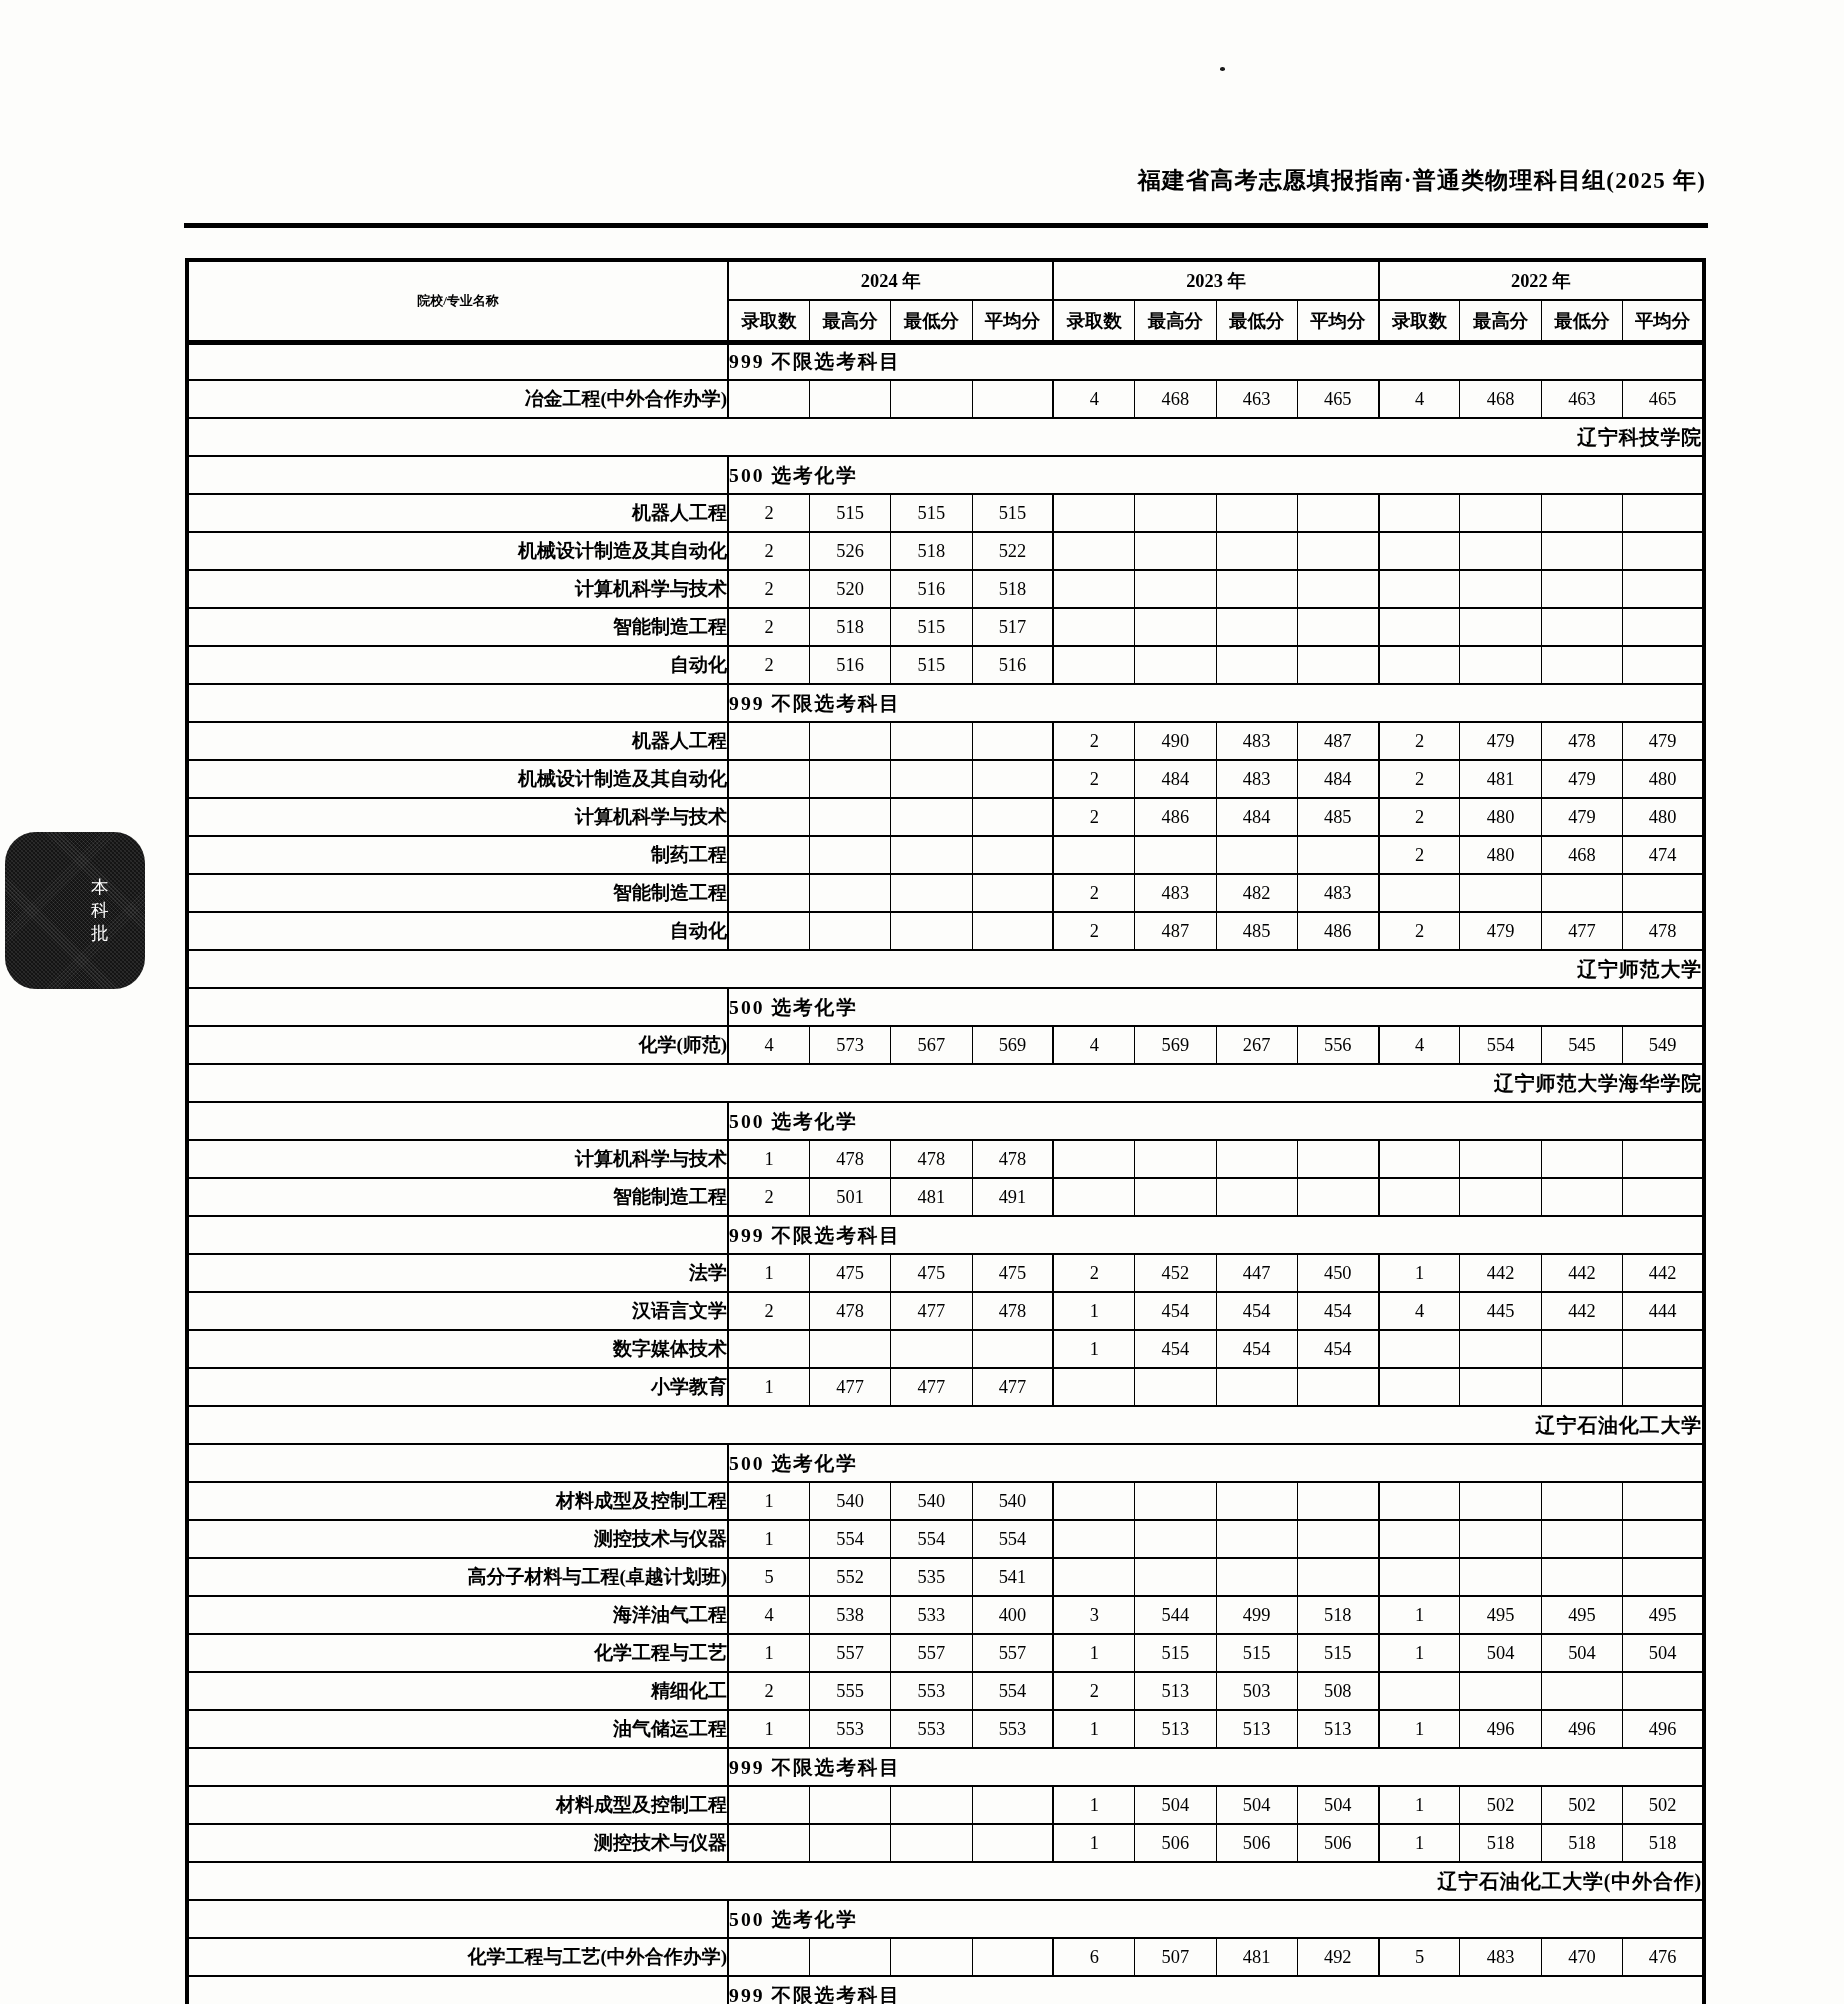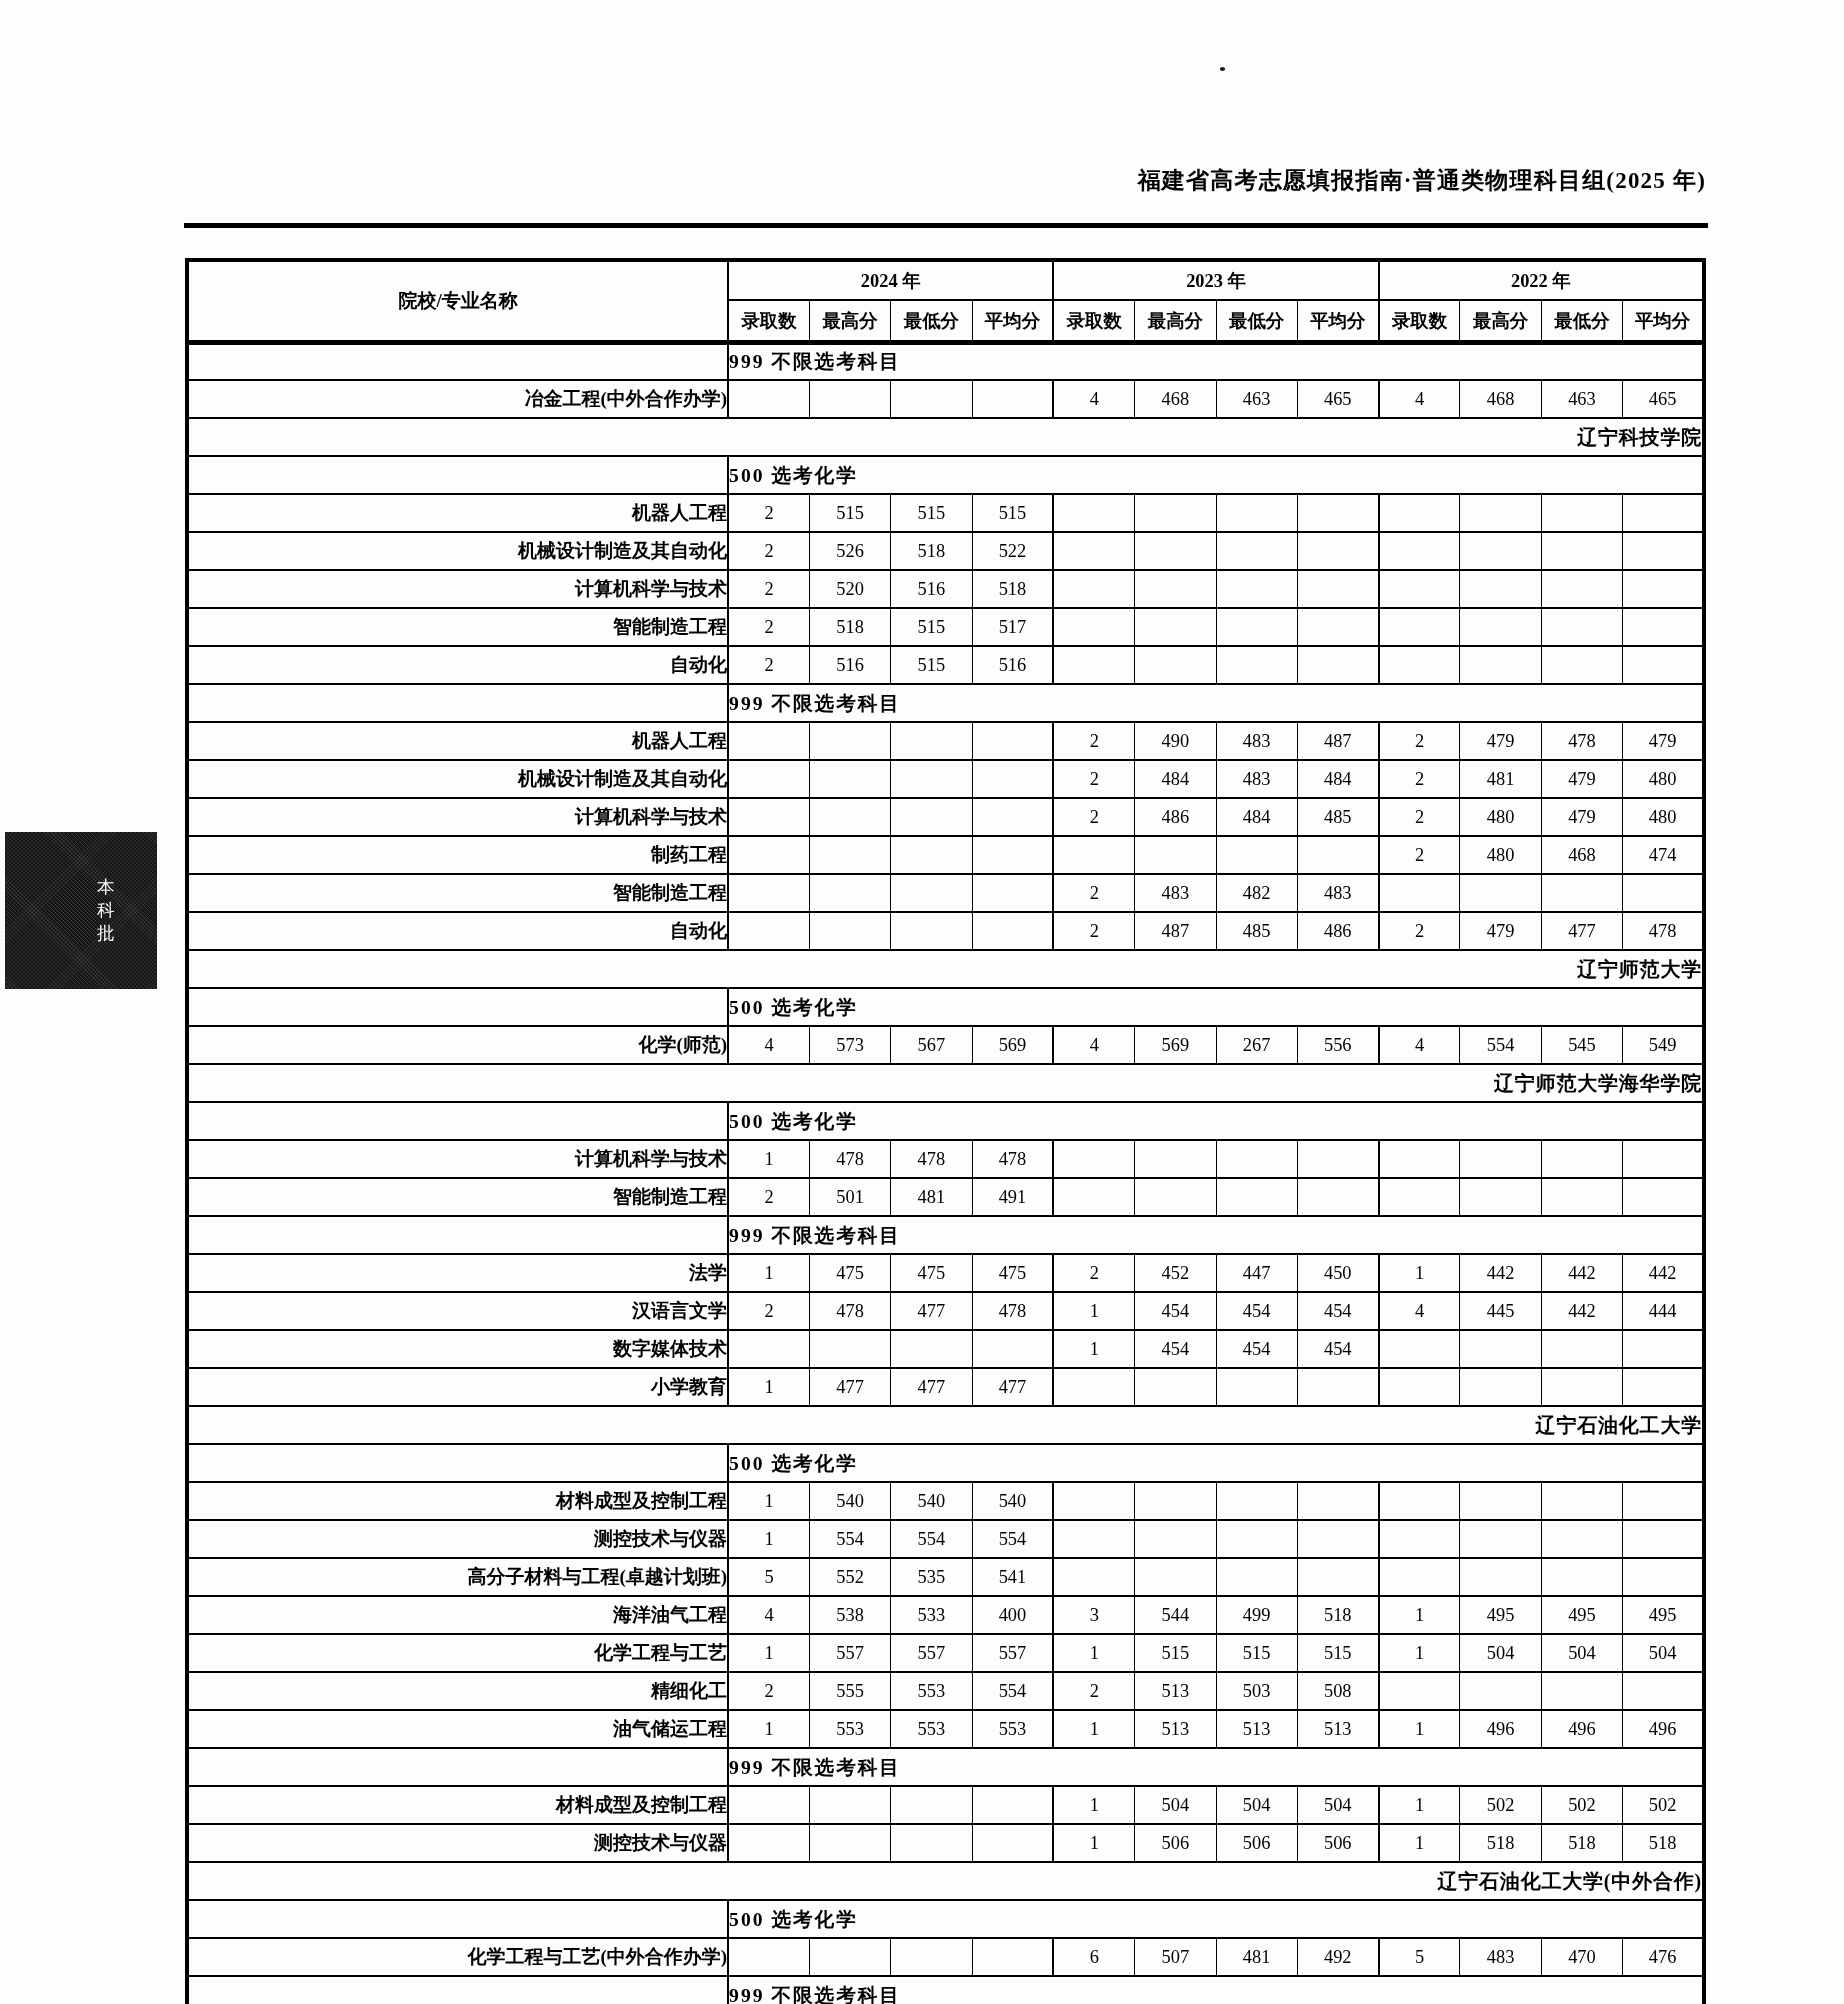--- a/index.html
+++ b/index.html
@@ -15,26 +15,26 @@
     white-space:nowrap;
   }
   .title-rule{
     position:absolute;left:184px;top:223px;width:1524px;height:5.2px;background:#000;
   }
   .ink-speck{
     position:absolute;left:1220px;top:67px;width:4.8px;height:3.6px;
     background:#1a1a1a;border-radius:50%;
   }
   .side-tab{
-    position:absolute;left:4.8px;top:832px;width:152px;height:157px;
+    position:absolute;left:4.8px;top:832px;width:140px;height:157px;
     background-color:#141414;
     background-image:
       repeating-linear-gradient(45deg, rgba(255,255,255,0.10) 0 0.8px, transparent 0.8px 2.8px),
       repeating-linear-gradient(135deg, rgba(255,255,255,0.07) 0 0.8px, transparent 0.8px 2.8px);
-    display:flex;align-items:center;justify-content:center;
+    display:flex;align-items:center;justify-content:center;border-radius:31px;
   }
   .tab-label{
     color:#ffffff;font-size:17.6px;line-height:1.32;width:18.4px;
     word-break:break-all;white-space:normal;text-align:center;
     transform:translateX(25px);
     font-family:"Liberation Sans","DejaVu Sans",sans-serif;
   }
   .table-wrap{position:absolute;left:185px;top:258px;}
   table{
     border-collapse:collapse;table-layout:fixed;width:1521px;
@@ -43,21 +43,21 @@
   col.c-name{width:539px;}
   col.c-num{width:81px;}
   th,td{
     border:1.2px solid #000;border-top-width:2.8px;border-bottom-width:2.8px;
     overflow:hidden;white-space:nowrap;padding:0;
   }
   tr.hrow1{height:40px;}
   tr.hrow2{height:42px;}
   tbody tr{height:38px;}
   th{font-weight:700;font-size:18.4px;text-align:center;}
-  th.name-h{font-size:19px;border-bottom:5.2px solid #000;}
+  th.name-h{font-size:13px;border-bottom:5.2px solid #000;}
   tr.hrow2 th{border-bottom:5.2px solid #000;}
   td.name-cell{text-align:right;padding-left:9.6px;font-size:19px;font-weight:bold;}
   td.num{text-align:center;font-size:18.4px;}
   td.uni{
     text-align:right;padding-left:9.6px;font-size:20px;font-weight:700;
     letter-spacing:0.8px;
   }
   td.subject{
     text-align:left;font-size:19.6px;font-weight:700;letter-spacing:2px;
   }

